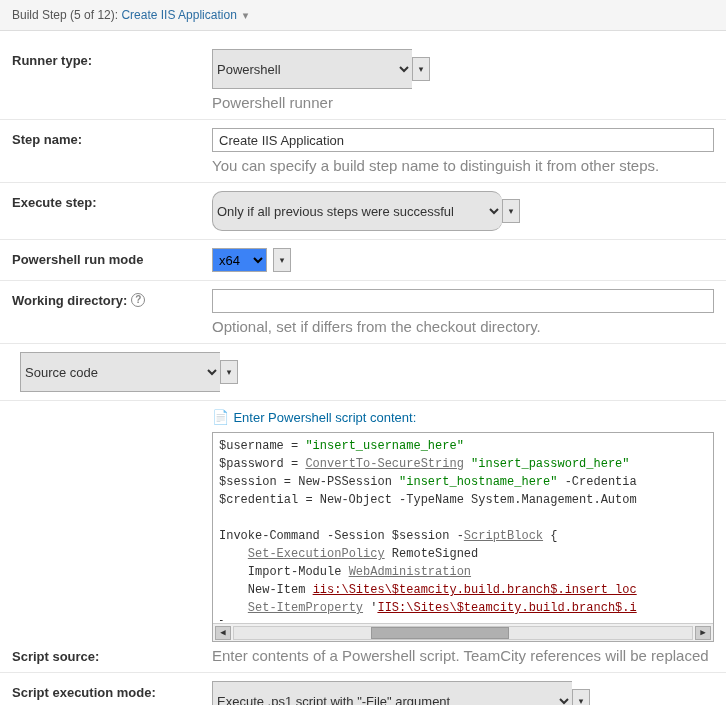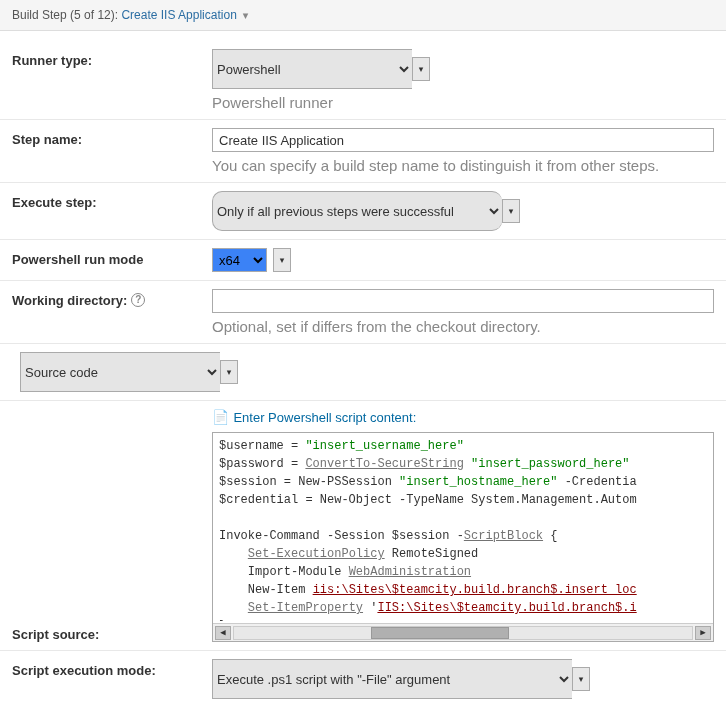--- a/index.html
+++ b/index.html
@@ -367,20 +367,21 @@
           <div class="code-line">}</div>
         </div>
         <div class="code-scrollbar">
           <div class="scrollbar-btn">◀</div>
           <div class="scrollbar-track">
             <div class="scrollbar-thumb"></div>
           </div>
           <div class="scrollbar-right-btn">▶</div>
         </div>
       </div>
+      <span class="form-hint">Enter contents of a Powershell script. TeamCity references will be replaced</span>
     </div>
   </div>
 
   <div class="form-row">
     <div class="form-label">
       <span>Script execution mode:</span>
     </div>
     <div class="form-field">
       <div class="select-with-arrow">
         <select class="form-select" style="width:360px; border-right:none;">

